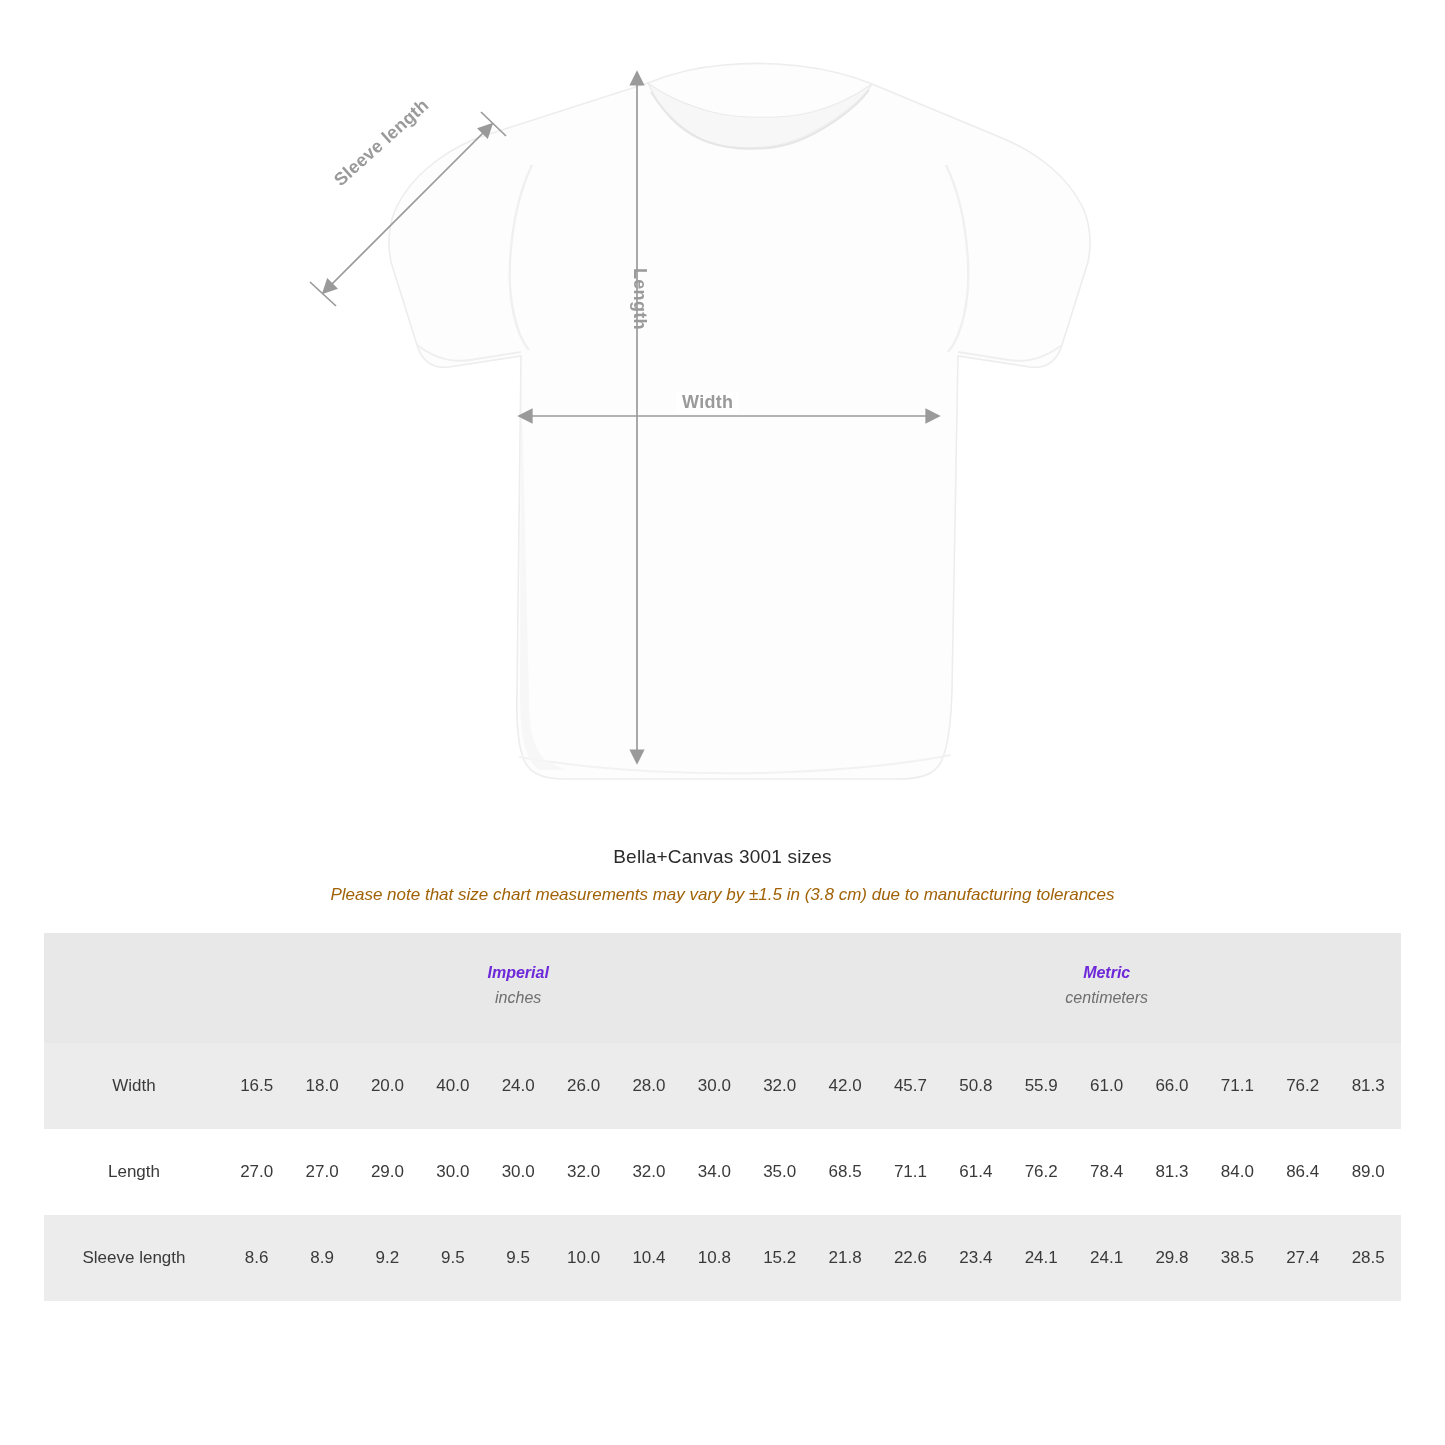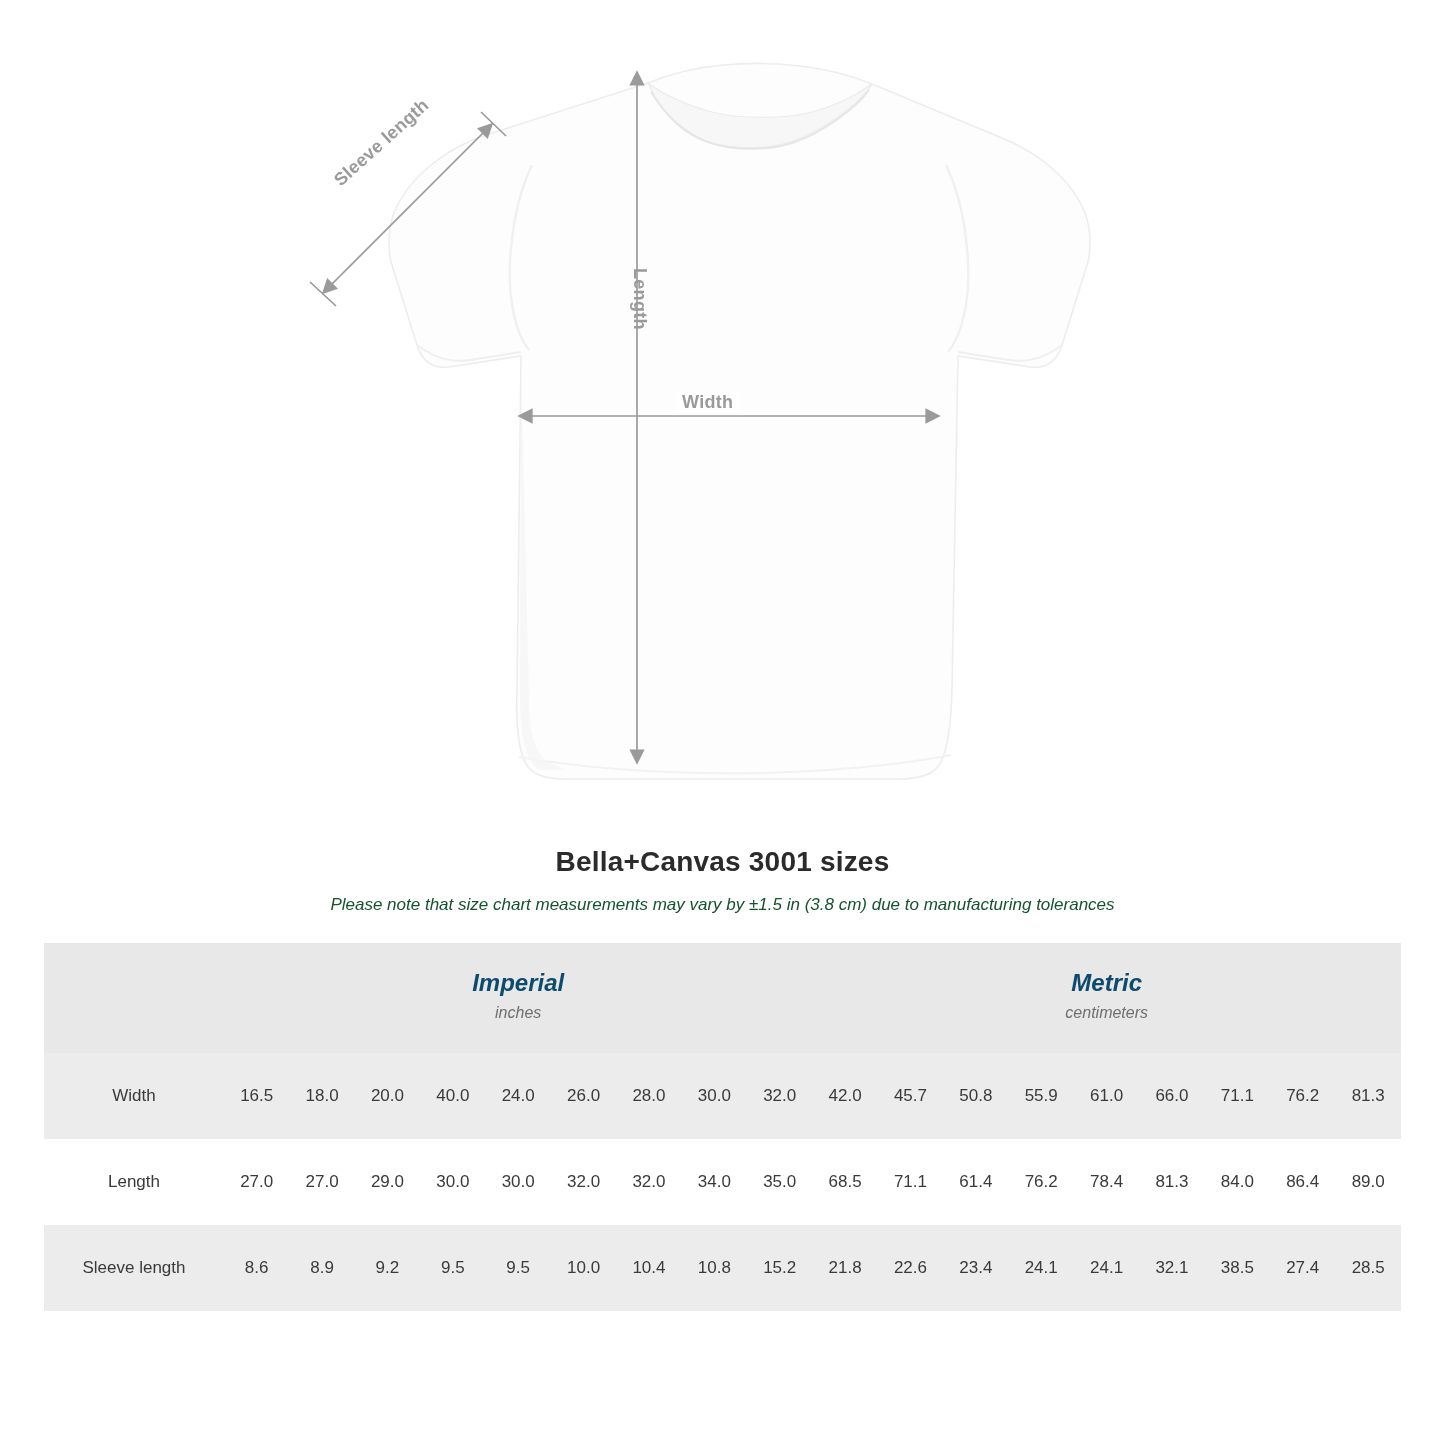--- a/index.html
+++ b/index.html
@@ -57,30 +57,30 @@
     background: #ffffff;
     padding: 0 6px;
   }
 
   
   .title-block {
     text-align: center;
     margin-top: 14px;
   }
   .chart-title {
-    font-size: 28px;
-    font-weight: bold;
+    font-size: 19px;
+    font-weight: normal;
     color: #2b2b2b;
     margin: 16px;
     letter-spacing: 0.2px;
   }
   .chart-note {
     font-size: 17px;
     font-style: italic;
-    color: #14532d;
+    color: #a16207;
     margin-top: 17px;
   }
 
   
   .table-wrap {
     margin: 28px 44px 0 44px;
     width: 1357px;
   }
   table.size-table {
     border-collapse: collapse;
@@ -93,24 +93,24 @@
     font-size: 17px;
     color: #3a3a3a;
     font-weight: normal;
   }
   .unitrow td {
     background: #e8e8e8;
     height: 108px;
     vertical-align: middle;
   }
   .unit-name {
-    font-size: 24px;
+    font-size: 16px;
     font-weight: bold;
     font-style: italic;
-    color: #0c4a6e;
+    color: #6d28d9;
     line-height: 1.25;
   }
   .unit-sub {
     font-size: 16px;
     font-style: italic;
     color: #6f6f6f;
     line-height: 1.9;
   }
   .rowlabel {
     font-weight: bold;
@@ -287,21 +287,21 @@
           <td>9.5</td>
           <td>10.0</td>
           <td>10.4</td>
           <td>10.8</td>
           <td>15.2</td>
           <td>21.8</td>
           <td>22.6</td>
           <td>23.4</td>
           <td>24.1</td>
           <td>24.1</td>
-          <td>32.1</td>
+          <td>29.8</td>
           <td>38.5</td>
           <td>27.4</td>
           <td>28.5</td>
         </tr>
       </tbody>
     </table>
   </div>
 
 </div>
 

